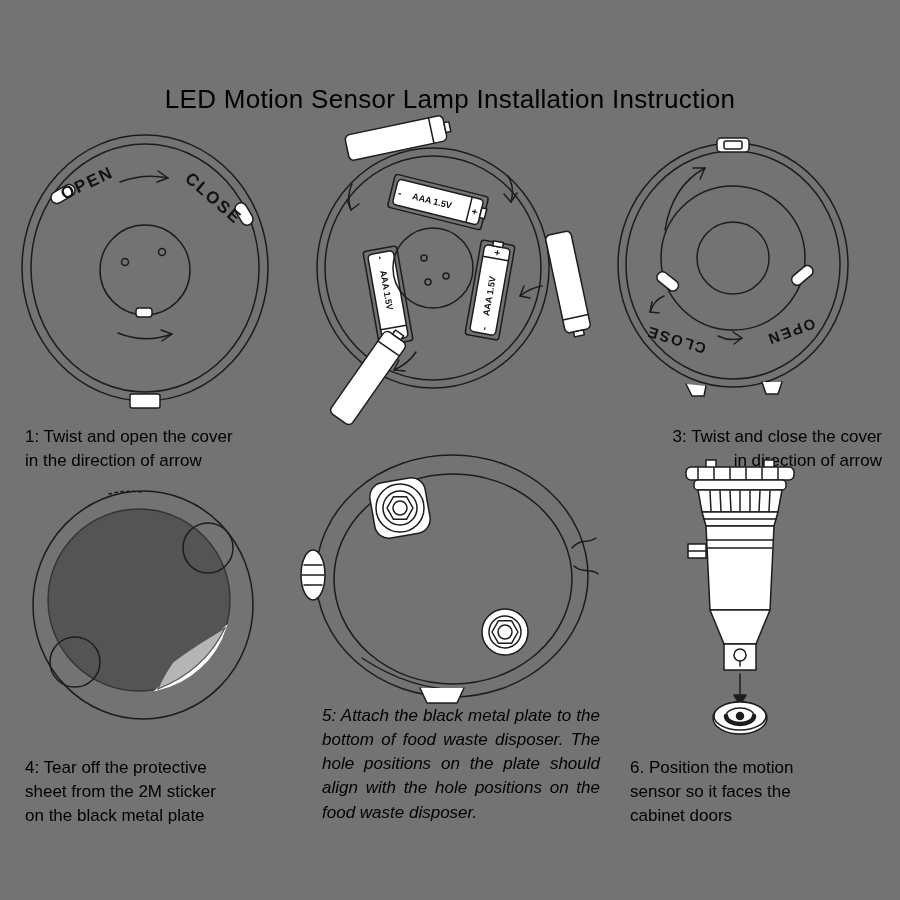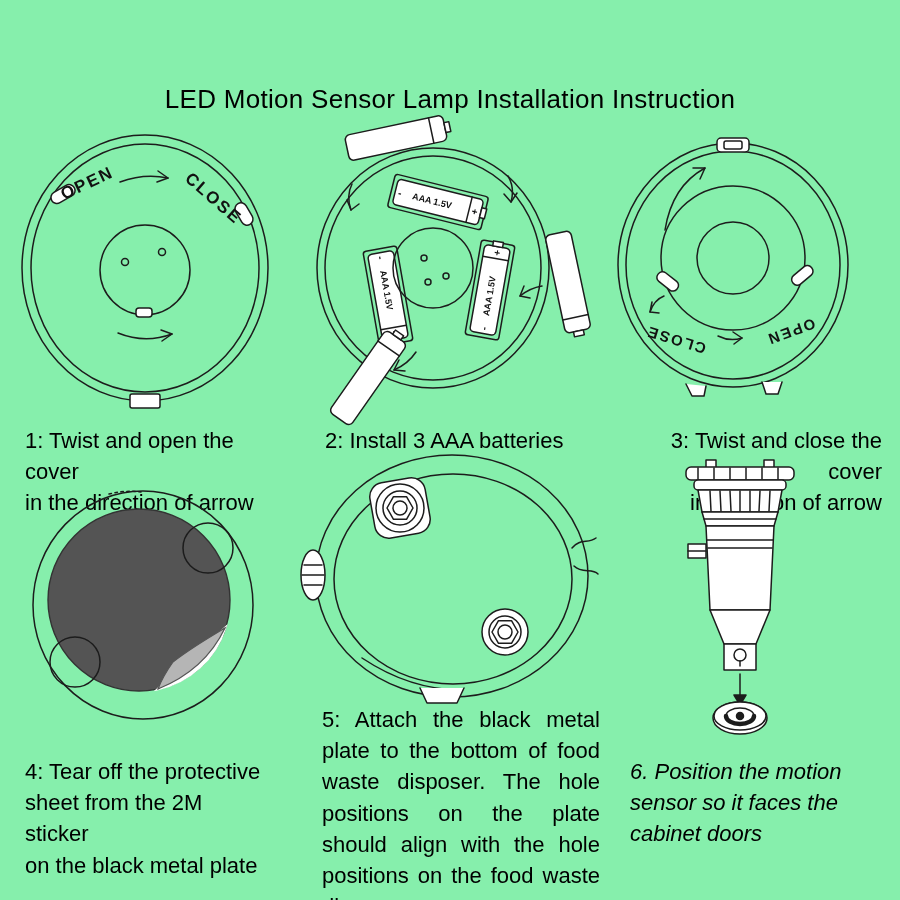--- a/index.html
+++ b/index.html
@@ -1,42 +1,42 @@
 <!DOCTYPE html>
 <html><head>
 <meta charset="utf-8">
 <style>
   * { margin:0; padding:0; box-sizing:border-box; }
   html,body { background:#fff; }
   .sheet {
-    position:relative; width:900px; height:900px; background:#86efac;
+    position:relative; width:900px; height:900px; background:#737373;
     font-family:"Liberation Sans", sans-serif; color:#000; overflow:hidden;
   }
   .title {
     position:absolute; top:84px; left:0; width:100%; text-align:center;
     font-size:26px; font-weight:400; letter-spacing:0.3px;
   }
   .fig { position:absolute; }
   .fig svg { display:block; overflow:visible; }
   .caption {
-    position:absolute; font-size:22px; line-height:1.42; white-space:pre-line;
+    position:absolute; font-size:17px; line-height:1.42; white-space:pre-line;
   }
-  .caption.justify { white-space:normal; text-align:justify; }
+  .caption.justify { white-space:normal; text-align:justify;font-style:italic; }
   .fig1 { left:12px;  top:118px; }
   .cap1 { left:25px;  top:425px; width:262px; }
   .fig2 { left:288px; top:100px; }
   .cap2 { left:325px; top:425px; width:262px; }
   .fig3 { left:610px; top:118px; }
   .cap3 { left:630px; top:425px; width:252px;text-align:right; }
   .fig4 { left:25px;  top:486px; }
   .cap4 { left:25px;  top:756px; width:240px; }
   .fig5 { left:300px; top:448px; }
   .cap5 { left:322px; top:704px; width:278px; }
   .fig6 { left:618px; top:452px; }
-  .cap6 { left:630px; top:756px; width:228px;font-style:italic; }
+  .cap6 { left:630px; top:756px; width:228px; }
   .ln { stroke:#1c1c1c; stroke-width:1.5; fill:none; stroke-linecap:round; stroke-linejoin:round; }
   .lbl { font-family:"Liberation Sans", sans-serif; font-weight:700; fill:#111; stroke:none; }
 </style>
 </head>
 <body>
 
 <div class="sheet">
 
   <h1 class="title">LED Motion Sensor Lamp Installation Instruction</h1>
 
@@ -134,21 +134,20 @@
           <path d="M 254 186 q -12 2 -22 10"></path>
           <path d="M 232 196 l 4 -10 m -4 10 l 10 2"></path>
         </g>
         <g>
           <path d="M 128 252 q -8 12 -22 18"></path>
           <path d="M 106 270 l 5 -10 m -5 10 l 11 1"></path>
         </g>
       </g>
     </svg>
   </figure>
-  <div class="caption cap2">2: Install 3 AAA batteries</div>
 
   <figure class="fig fig3">
     <svg width="250" height="290" viewBox="0 0 250 290">
       <g class="ln">
         <ellipse cx="123" cy="147" rx="115" ry="122"></ellipse>
         <ellipse cx="123" cy="147" rx="107" ry="114"></ellipse>
         <circle cx="123" cy="140" r="72"></circle>
         <circle cx="123" cy="140" r="36"></circle>
         <rect x="107" y="20" width="32" height="14" rx="4" fill="#fff"></rect>
         <rect x="114" y="23" width="18" height="8" rx="2" fill="#fff"></rect>

